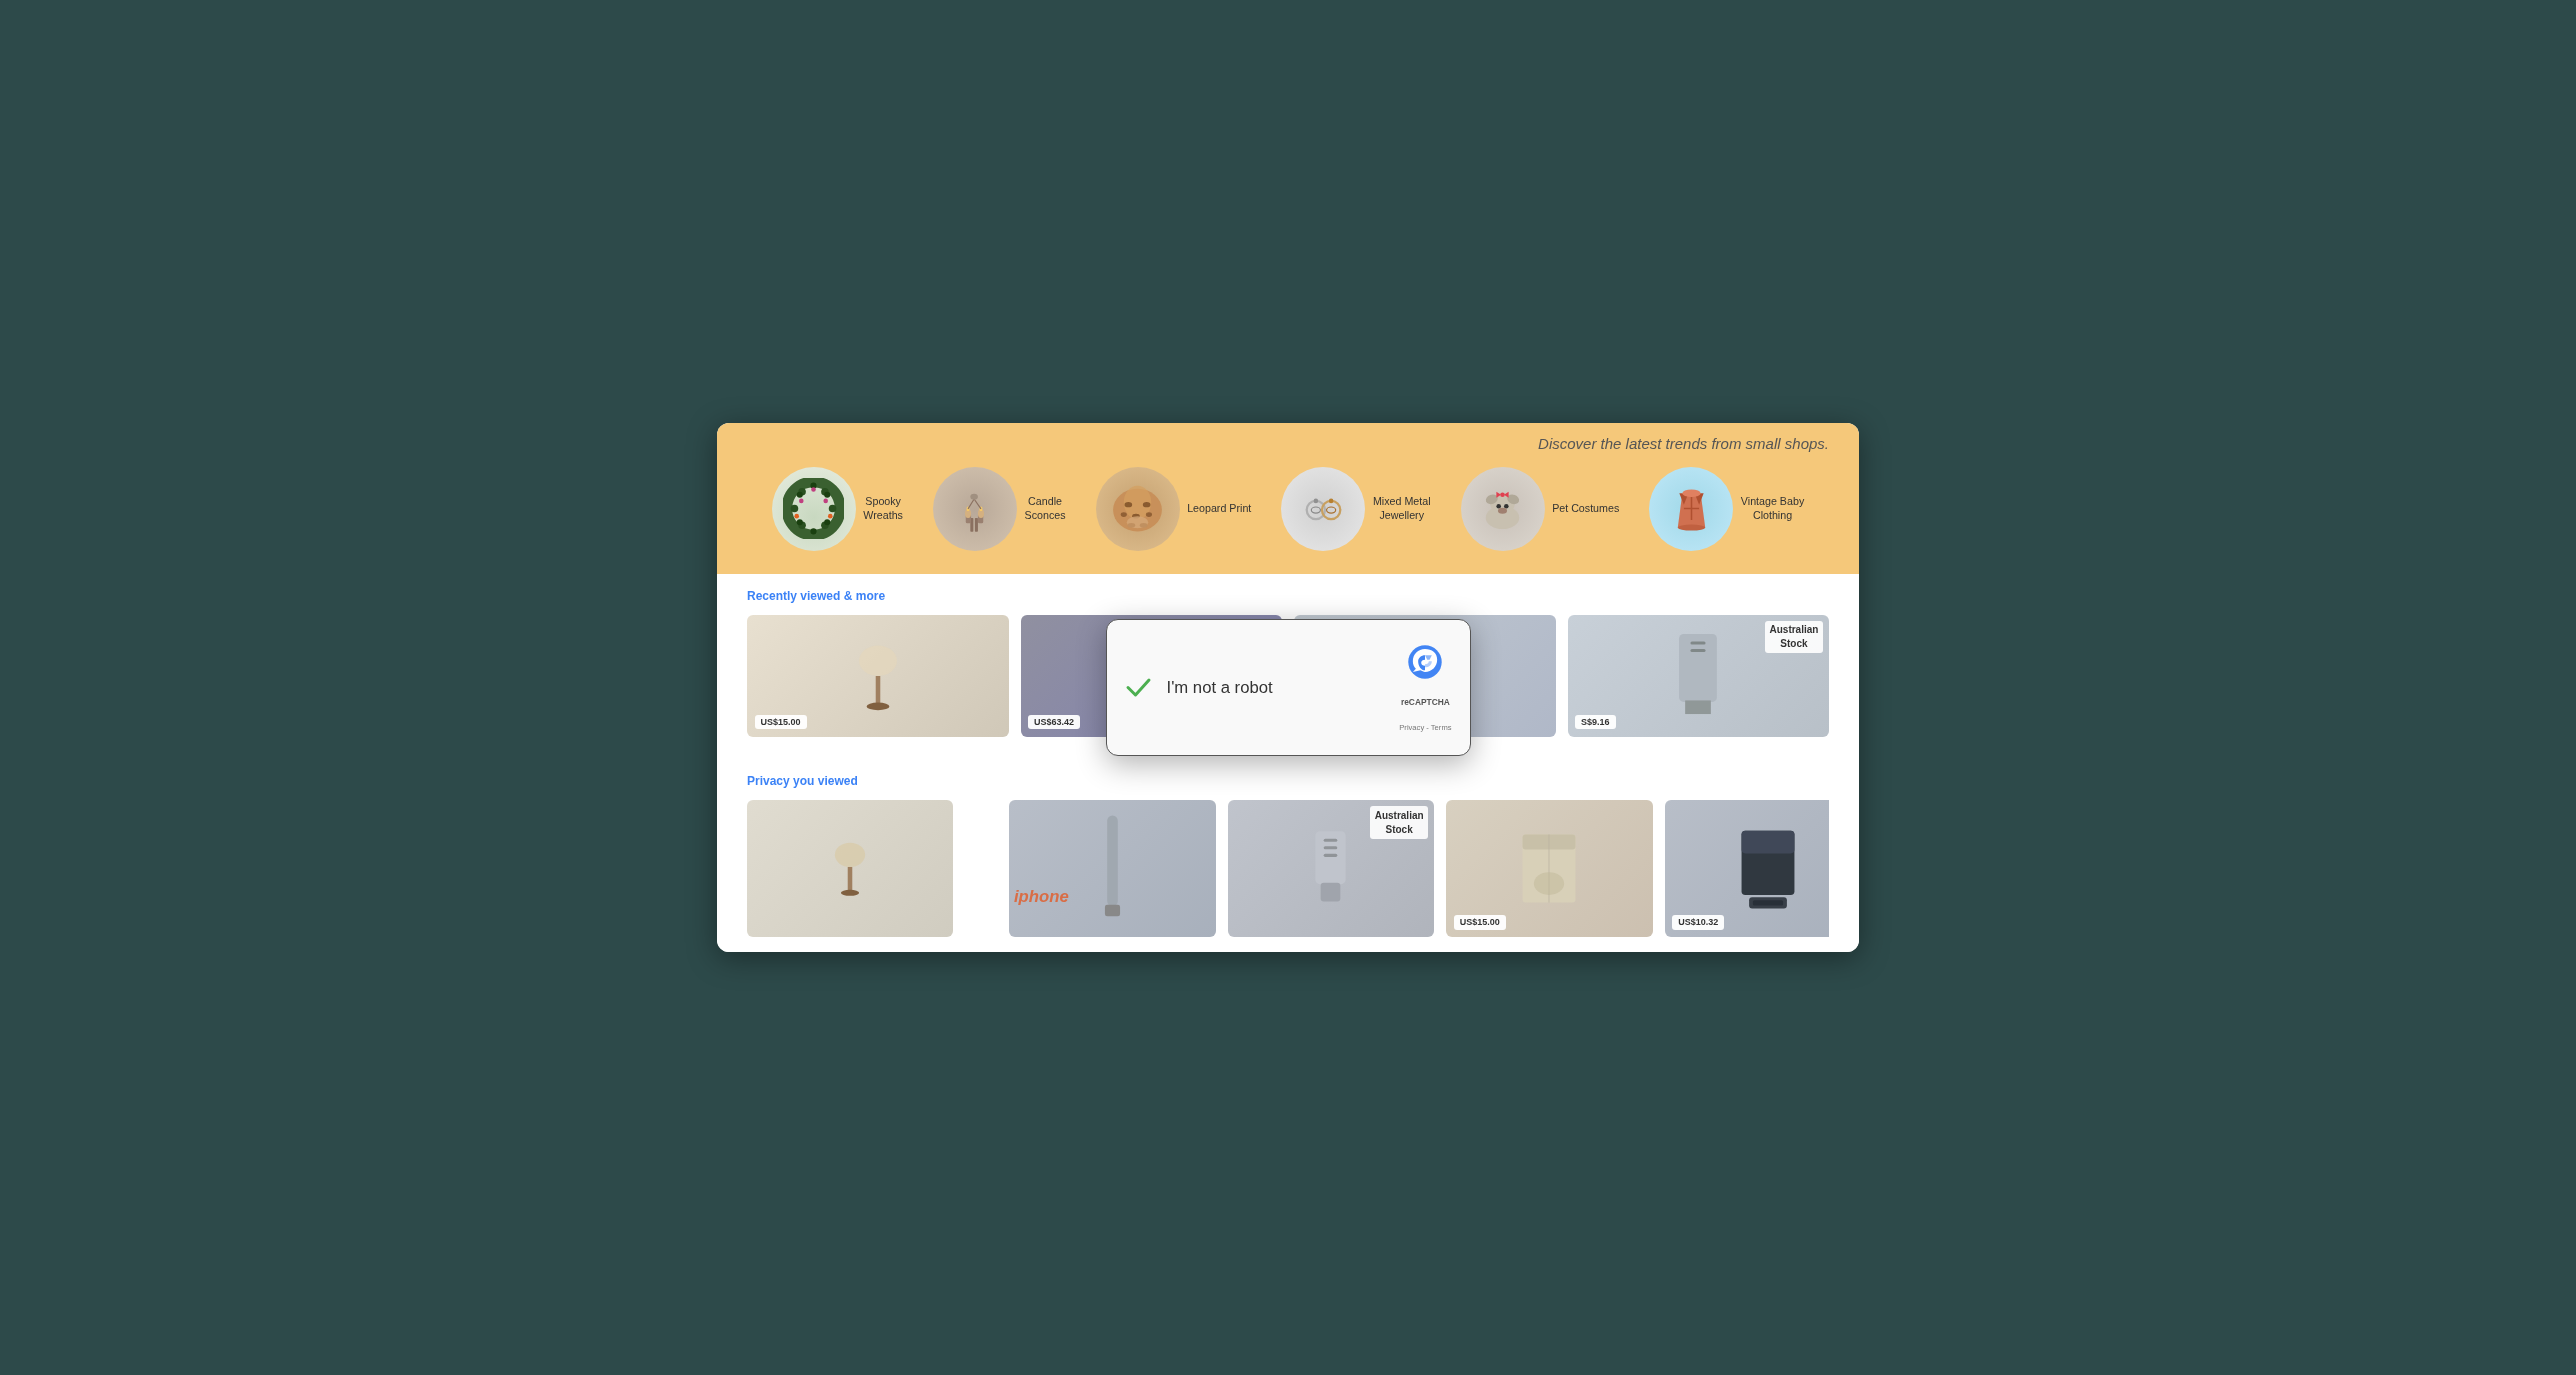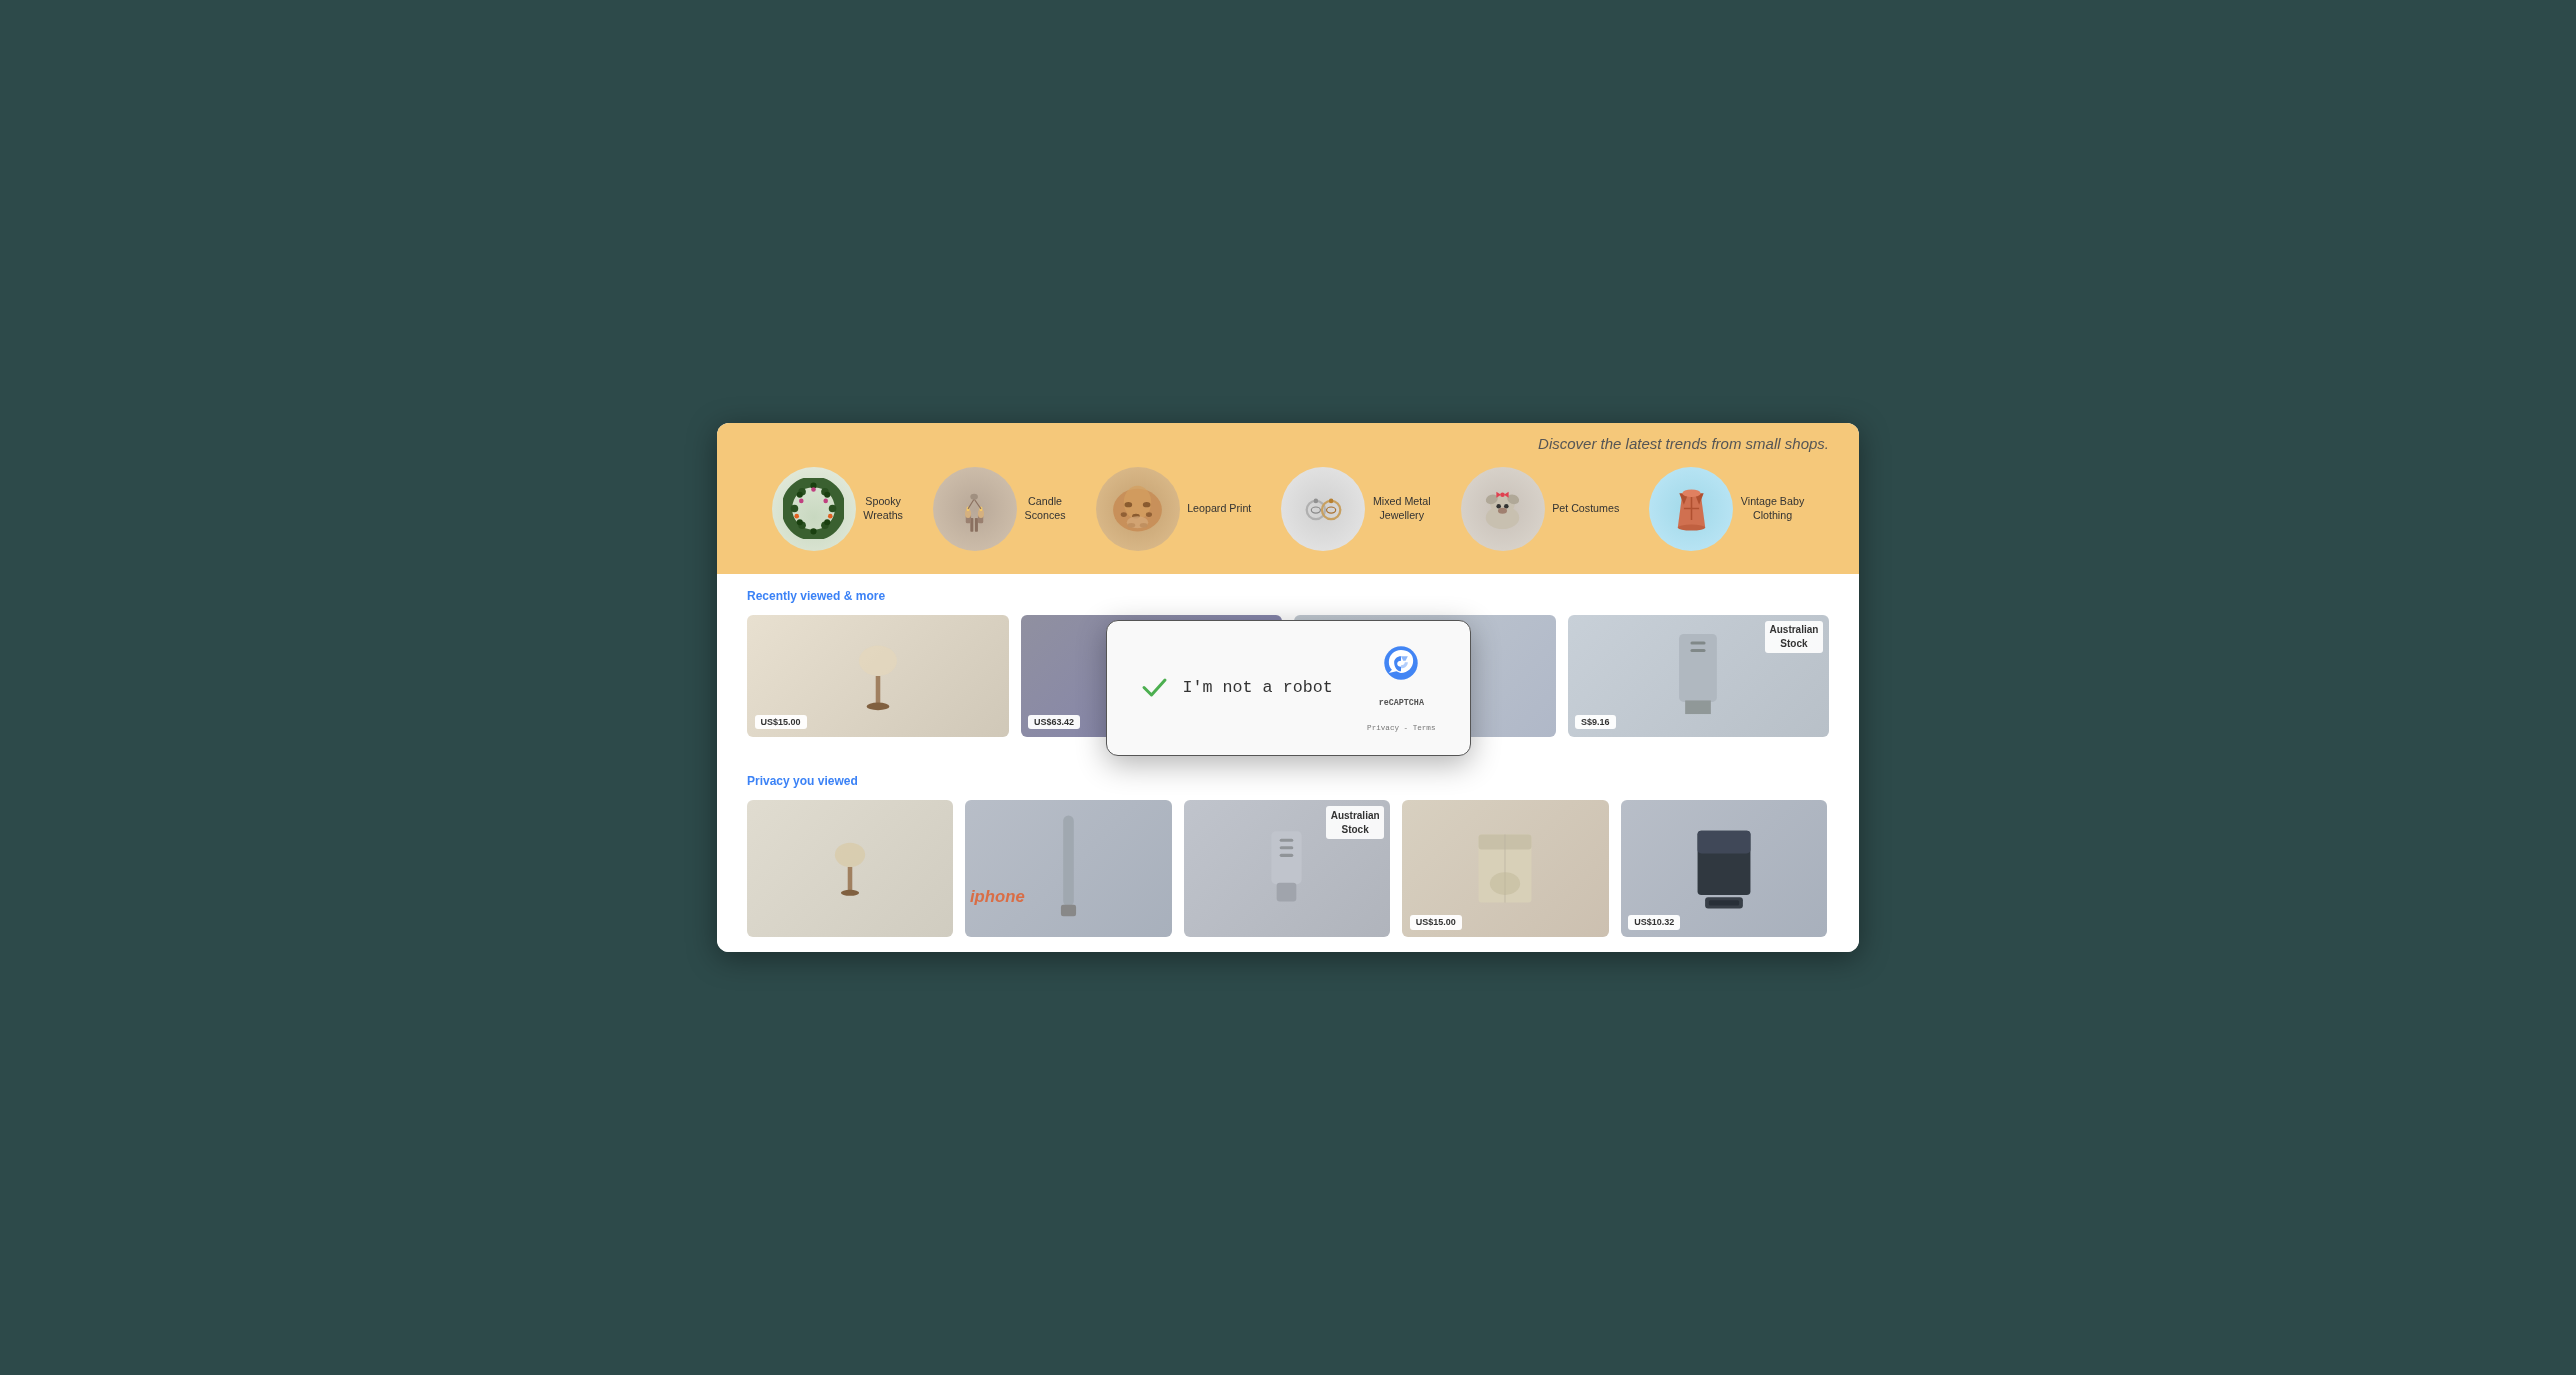--- a/index.html
+++ b/index.html
@@ -146,27 +146,26 @@
       z-index: 1000;
       pointer-events: none;
     }
     .captcha-wrapper {
       pointer-events: all;
     }
     .captcha-box {
       background: #f9f9f9;
       border: 1.5px solid #555;
       border-radius: 12px;
-      padding: 23px 34px;
+      padding: 23px 18px;
       width: 365px;
       box-shadow: 0 7.6px 30px rgba(0,0,0,0.3);
       display: flex;
       align-items: center;
       justify-content: space-between;
-      font-family: Liberation Mono, monospace;
     }
     .captcha-left {
       display: flex;
       align-items: center;
       gap: 15px;
     }
     .checkmark {
       width: 27px;
       height: 27px;
     }
@@ -414,21 +413,21 @@
       <div class="because-card bc-lamp">
         <div style="width:100%;height:100%;display:flex;align-items:center;justify-content:center;">
           <svg width="38" height="61" viewBox="0 0 50 80">
             <ellipse cx="25" cy="22" rx="20" ry="16" fill="#d8c8a0" opacity="0.6"></ellipse>
             <rect x="22" y="38" width="6" height="32" fill="#a08060"></rect>
             <ellipse cx="25" cy="72" rx="12" ry="4" fill="#806040"></ellipse>
           </svg>
         </div>
       </div>
 
-      <div class="because-card bc-charger-gray" style="position:relative;">
+      <div class="because-card bc-charger-gray" style="position:relative;margin-left:44px;">
         <div style="width:100%;height:100%;display:flex;align-items:center;justify-content:center;">
           <svg width="53" height="107" viewBox="0 0 70 140">
             <rect x="28" y="0" width="14" height="120" rx="7" fill="#a0a8b0"></rect>
             <rect x="25" y="118" width="20" height="15" rx="3" fill="#888"></rect>
           </svg>
         </div>
         <div style="position:absolute;bottom:30px;left:4.6px;font-size:16.7px;font-weight:bold;font-style:italic;color:#e06030;opacity:0.85;">iphone</div>
       </div>
 
       <div class="because-card bc-charger-usb">

